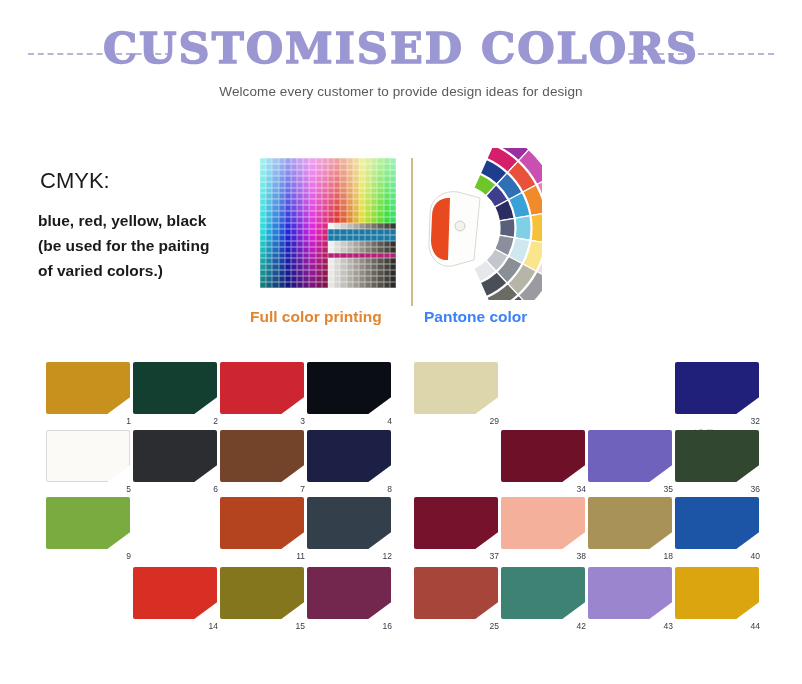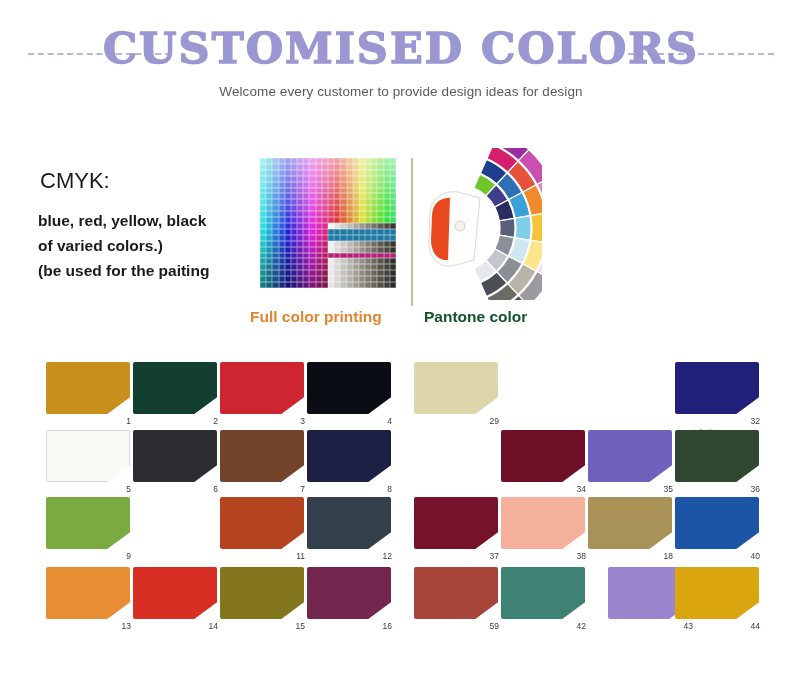--- a/index.html
+++ b/index.html
@@ -108,22 +108,22 @@
     <div class="rule rule-right" style="border-top-color: rgb(184, 181, 216);"></div>
     <div class="title" style="color: rgb(155, 151, 210); -webkit-text-stroke: 1.5px rgb(155, 151, 210);">CUSTOMISED COLORS</div>
     <div class="subtitle">Welcome every customer to provide design ideas for design</div>
   </div>
 
   <div class="band">
 
     <div class="cmyk-text">
       <div class="cmyk-head">CMYK:</div>
       <div class="cmyk-line">blue, red, yellow, black</div>
+      <div class="cmyk-line">(be used for the paiting</div>
       <div class="cmyk-line">of varied colors.)</div>
-      <div class="cmyk-line">(be used for the paiting</div>
     </div>
 
     <div class="cmyk-chart" id="cmykChart">
       <div class="cmyk-grid" id="cmykGrid" style="grid-template-columns: repeat(22, 1fr); grid-template-rows: repeat(22, 1fr);">
           <i style="background: rgb(159, 239, 239); box-shadow: rgba(255, 255, 255, 0.55) 0px 0px 0px 0.4px inset;"></i>
           <i style="background: rgb(159, 219, 239); box-shadow: rgba(255, 255, 255, 0.55) 0px 0px 0px 0.4px inset;"></i>
           <i style="background: rgb(159, 199, 239); box-shadow: rgba(255, 255, 255, 0.55) 0px 0px 0px 0.4px inset;"></i>
           <i style="background: rgb(159, 179, 239); box-shadow: rgba(255, 255, 255, 0.55) 0px 0px 0px 0.4px inset;"></i>
           <i style="background: rgb(159, 159, 239); box-shadow: rgba(255, 255, 255, 0.55) 0px 0px 0px 0.4px inset;"></i>
           <i style="background: rgb(179, 159, 239); box-shadow: rgba(255, 255, 255, 0.55) 0px 0px 0px 0.4px inset;"></i>
@@ -643,21 +643,21 @@
             <path d="M98.5758918749246 147.44077220834401 L108.77848294148838 158.4365502857914 A107 107 0 0 1 79.52082080911063 177.7493639677583 L73.41977116297362 164.0461821031193 A92 92 0 0 0 98.5758918749246 147.44077220834401 Z" fill="#55565c" stroke="#ffffff" stroke-width="1.2"></path>
           </g>
 
         <path d="M10 66 C10 50 24 42 38 44 L60 50 L54 112 L32 118 C18 120 8 108 9 94 Z" fill="#fdfdfb" stroke="#d8d8d4" stroke-width="1"></path>
         <path d="M12 68 C12 56 20 50 28 50 L30 50 L28 112 L26 112 C16 112 11 102 11 92 Z" fill="#e8491f"></path>
         <circle cx="40" cy="78" r="5" fill="#f2f2ee" stroke="#cfcfca" stroke-width="1"></circle>
       </svg>
     </div>
 
     <div class="cap cap-left" style="color: rgb(226, 133, 47);">Full color printing</div>
-    <div class="cap cap-right" style="color: #14532d;">Pantone color</div>
+    <div class="cap cap-right" style="color: #3b82f6;">Pantone color</div>
   </div>
 
   <div class="grid" id="swatchGrid">
       <div class="srow" style="top: 10px;">
         <div class="cell" style="left: 46px;">
           <div class="chip" style="background: rgb(200, 144, 28);"></div>
           <span class="num">1</span>
         </div>
         <div class="cell" style="left: 133px;">
           <div class="chip" style="background: rgb(18, 63, 47);"></div>
@@ -736,45 +736,41 @@
         <div class="cell" style="left: 588px;">
           <div class="chip" style="background: rgb(168, 146, 87);"></div>
           <span class="num">18</span>
         </div>
         <div class="cell" style="left: 675px;">
           <div class="chip" style="background: rgb(28, 84, 166);"></div>
           <span class="num">40</span>
         </div>
       </div>
       <div class="srow" style="top: 215px;">
-        <div class="cell" style="left: 46px;">
-          <div class="chip" style="background: rgb(231, 141, 51);"></div>
-          <span class="num">13</span>
-        </div>
         <div class="cell" style="left: 133px;">
           <div class="chip" style="background: rgb(216, 47, 37);"></div>
           <span class="num">14</span>
         </div>
         <div class="cell" style="left: 220px;">
           <div class="chip" style="background: rgb(131, 118, 28);"></div>
           <span class="num">15</span>
         </div>
         <div class="cell" style="left: 307px;">
           <div class="chip" style="background: rgb(115, 39, 79);"></div>
           <span class="num">16</span>
         </div>
         <div class="cell" style="left: 414px;">
           <div class="chip" style="background: rgb(168, 69, 59);"></div>
-          <span class="num">59</span>
+          <span class="num">25</span>
         </div>
         <div class="cell" style="left: 501px;">
           <div class="chip" style="background: rgb(61, 130, 115);"></div>
           <span class="num">42</span>
         </div>
-        <div class="cell" style="left: 608px; text-align: right;">
+        <div class="cell" style="left: 588px; text-align: right;">
           <div class="chip" style="background: rgb(155, 133, 207);"></div>
           <span class="num">43</span>
         </div>
         <div class="cell" style="left: 675px;">
           <div class="chip" style="background: rgb(219, 165, 16);"></div>
           <span class="num">44</span>
         </div>
       </div>
     </div>
 

